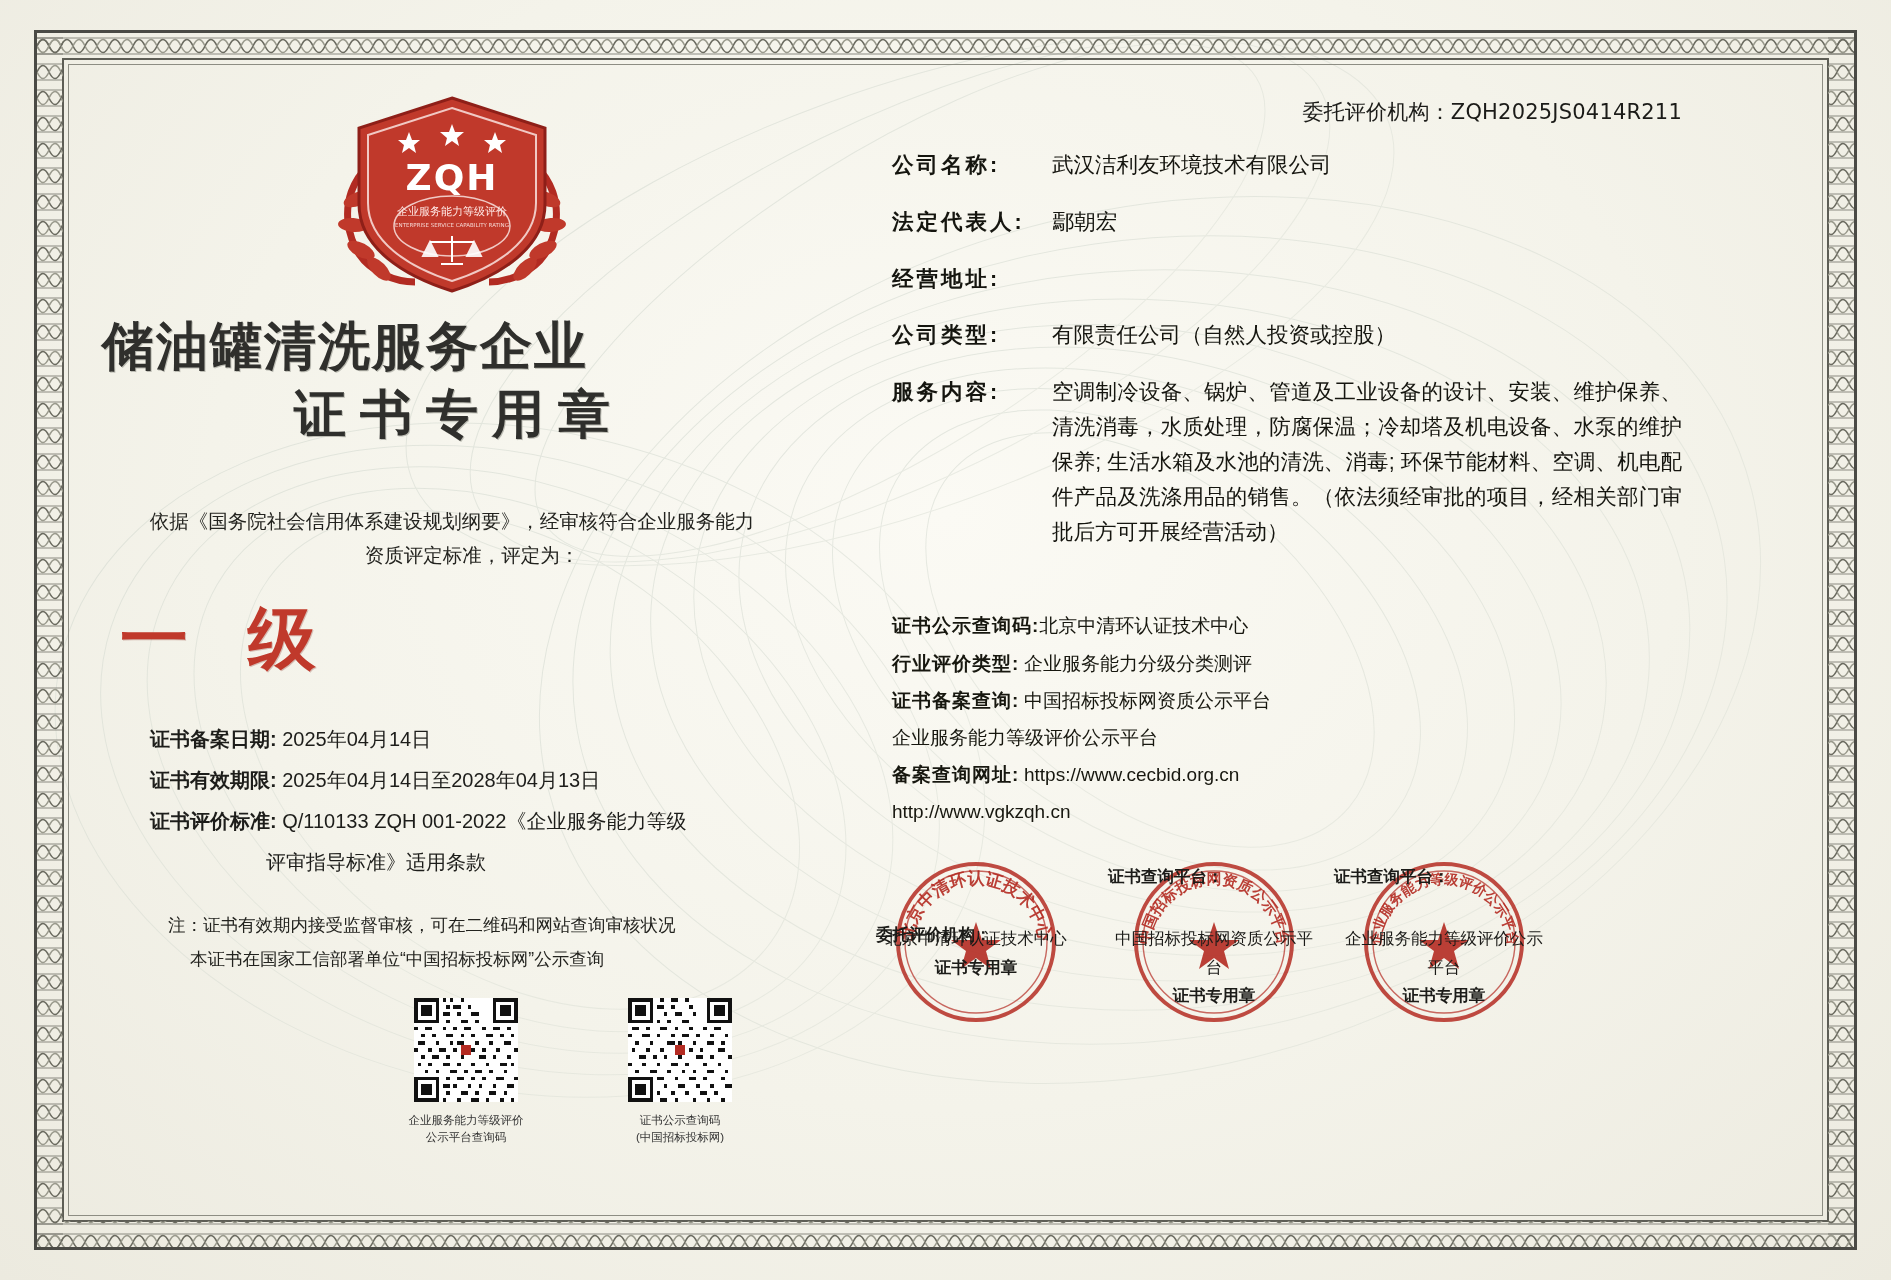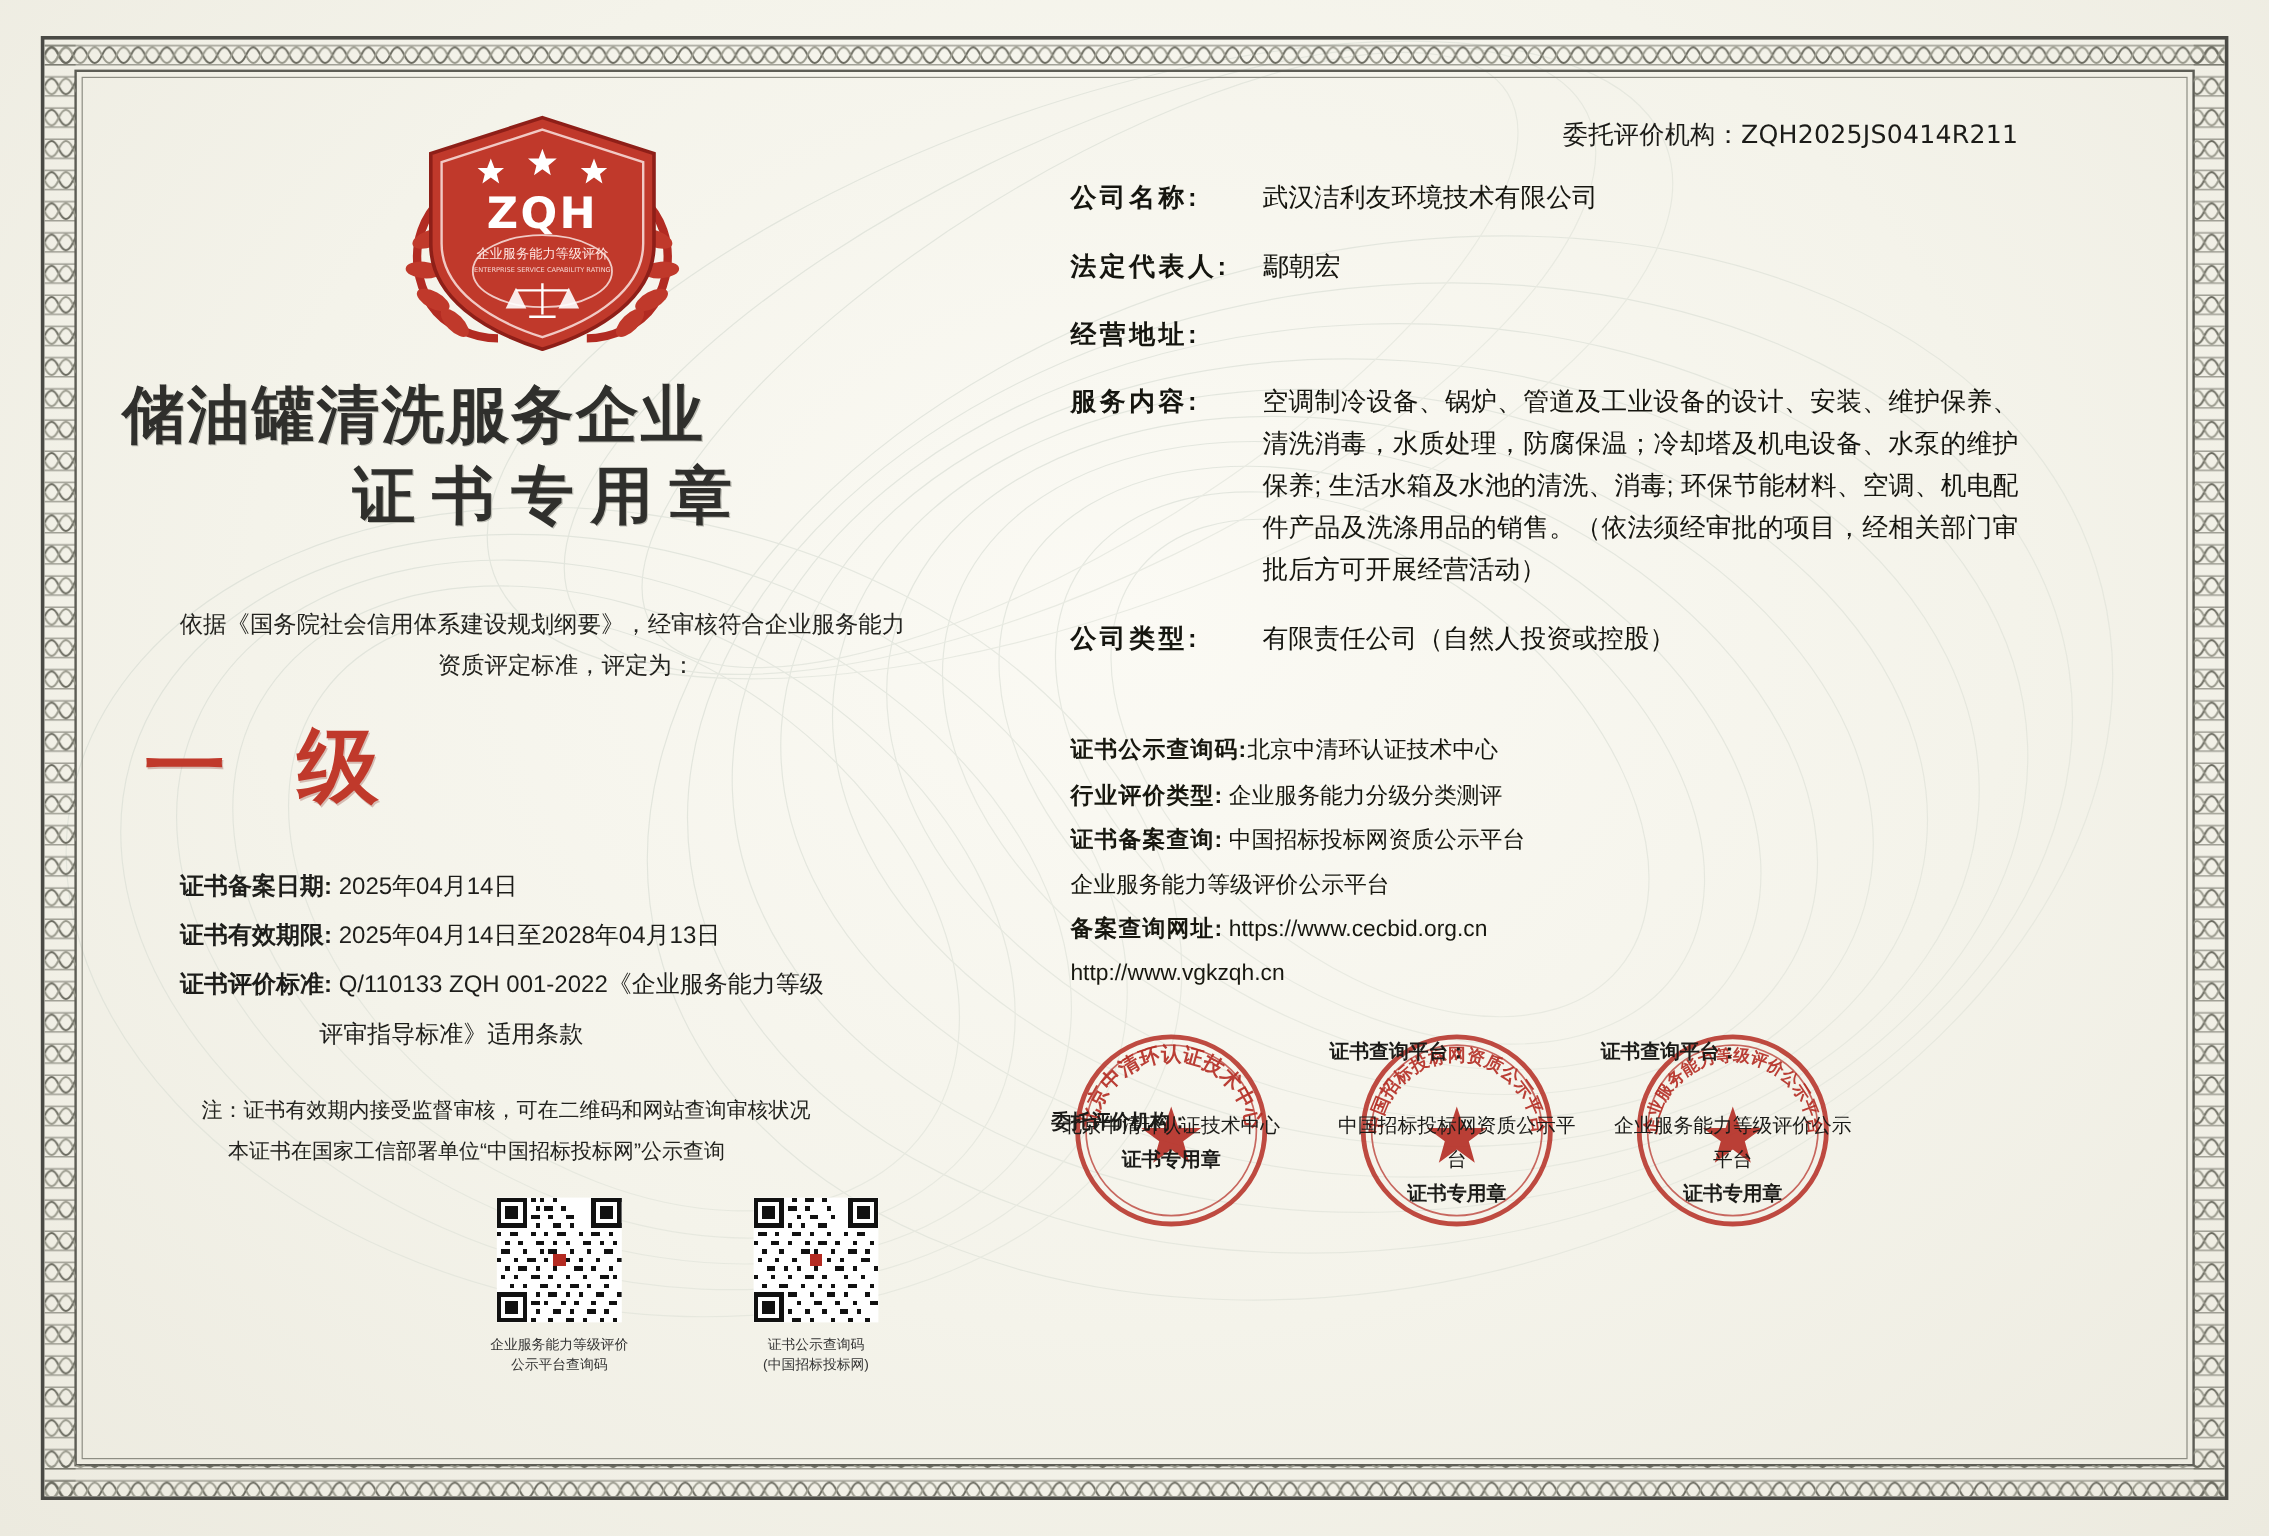--- a/index.html
+++ b/index.html
@@ -560,27 +560,27 @@
         <div class="k">公司名称:</div>
         <div class="v">武汉洁利友环境技术有限公司</div>
       </div>
       <div class="field">
         <div class="k">法定代表人:</div>
         <div class="v">鄢朝宏</div>
       </div>
       <div class="field">
         <div class="k">经营地址:</div>
       </div>
+      <div class="field">
+        <div class="k">公司类型:</div>
+        <div class="v">有限责任公司（自然人投资或控股）</div>
+      </div>
       <div class="field service">
         <div class="k">服务内容:</div>
         <div class="v">空调制冷设备、锅炉、管道及工业设备的设计、安装、维护保养、清洗消毒，水质处理，防腐保温；冷却塔及机电设备、水泵的维护保养; 生活水箱及水池的清洗、消毒; 环保节能材料、空调、机电配件产品及洗涤用品的销售。（依法须经审批的项目，经相关部门审批后方可开展经营活动）</div>
-      </div>
-      <div class="field">
-        <div class="k">公司类型:</div>
-        <div class="v">有限责任公司（自然人投资或控股）</div>
       </div>
 
       <div class="org-block">
         <div class="org-row">
           <div class="k">证书公示查询码:</div>
           <div class="v">北京中清环认证技术中心</div>
         </div>
         <div class="org-row">
           <div class="k">行业评价类型:</div>
           <div class="v">企业服务能力分级分类测评</div>

